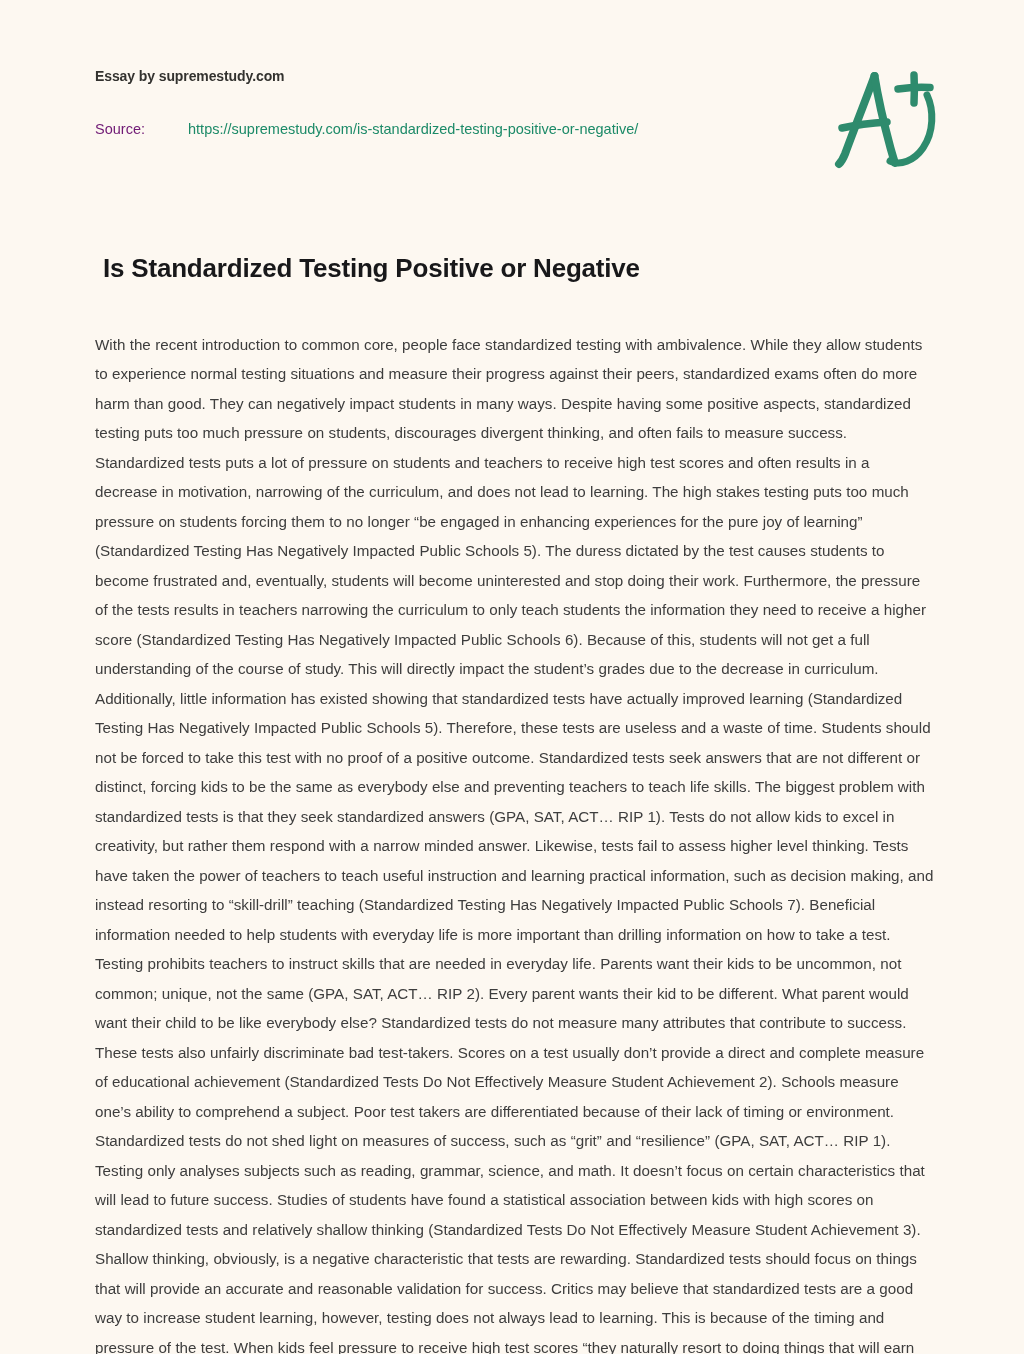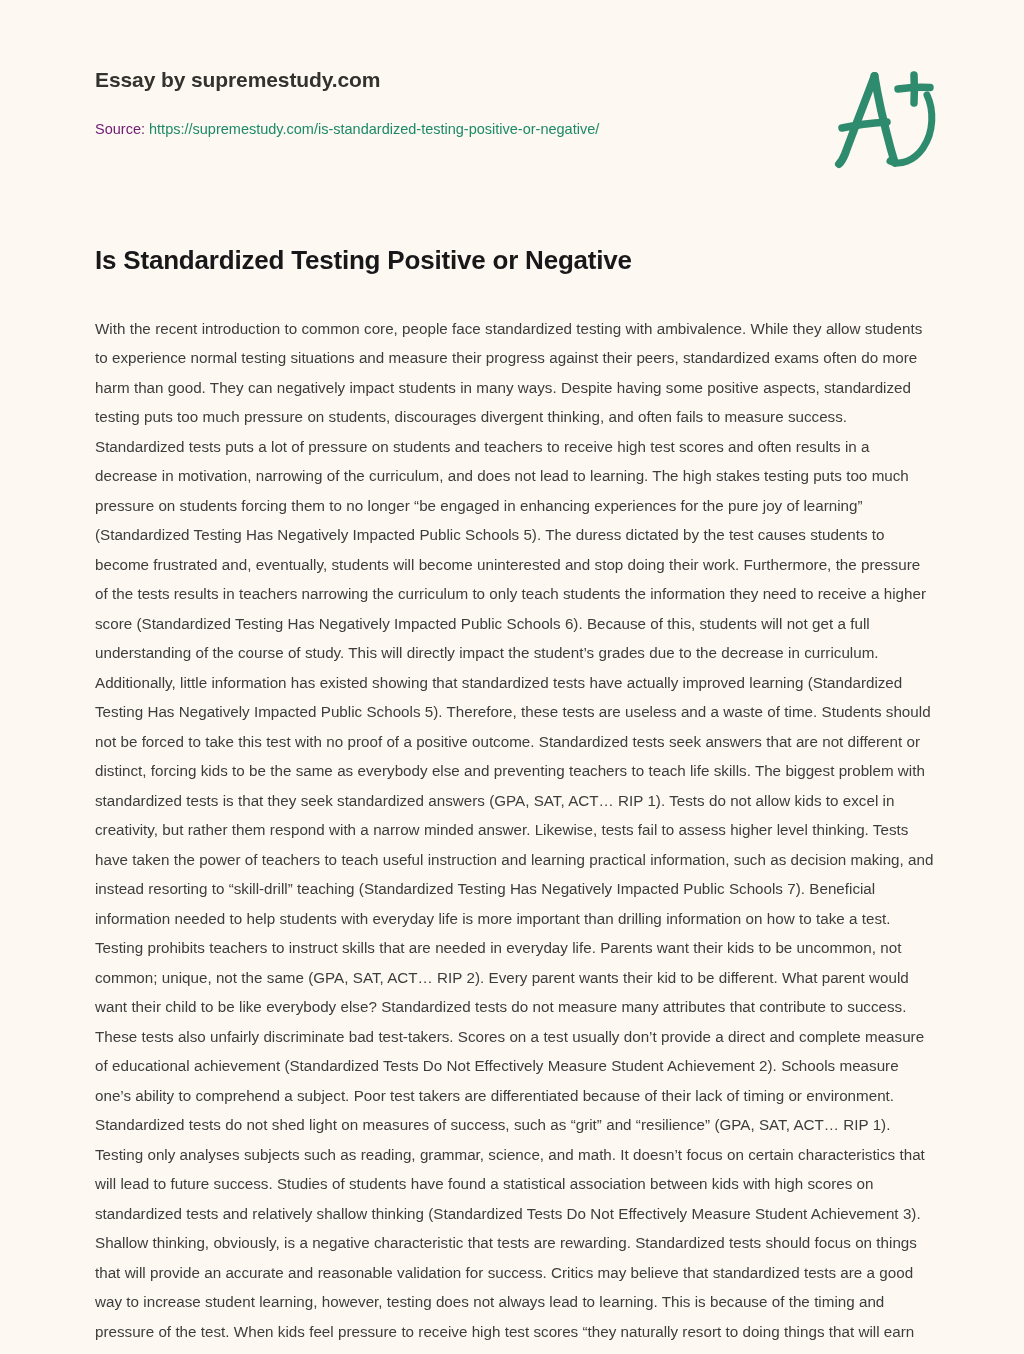--- a/index.html
+++ b/index.html
@@ -29,21 +29,21 @@
     position: relative;
     padding: 0 95px;
     height: 200px;
   }
 
   .brand-title {
     position: absolute;
     left: 95px;
     top: 68px;
     margin: 0;
-    font-size: 21px;
+    font-size: 14px;
     font-weight: bold;
     letter-spacing: -0.1px;
     color: #33322f;
     font-family: "Liberation Sans", sans-serif;
   }
 
   .source-line {
     position: absolute;
     left: 95px;
     top: 121px;
@@ -53,20 +53,21 @@
     font-family: "Liberation Sans", sans-serif;
   }
 
   .source-label {
     color: #701a75;
   }
 
   .source-url {
     color: #1c8a68;
     text-decoration: none;
+    margin-left: 39px;
   }
 
   
   .logo-wrap {
     position: absolute;
     right: 80px;
     top: 62px;
     width: 120px;
     height: 115px;
     line-height: 0;
@@ -76,21 +77,21 @@
     height: 115px;
     display: block;
   }
 
   
   .article {
     padding: 0 95px 0 95px;
   }
 
   .article-title {
-    margin: 0;
+    margin: 8px;
     padding-top: 44px;
     font-size: 26px;
     line-height: 1.25;
     font-weight: bold;
     color: #18181a;
     letter-spacing: -0.2px;
     font-family: "Liberation Sans", sans-serif;
   }
 
   .article-body {

